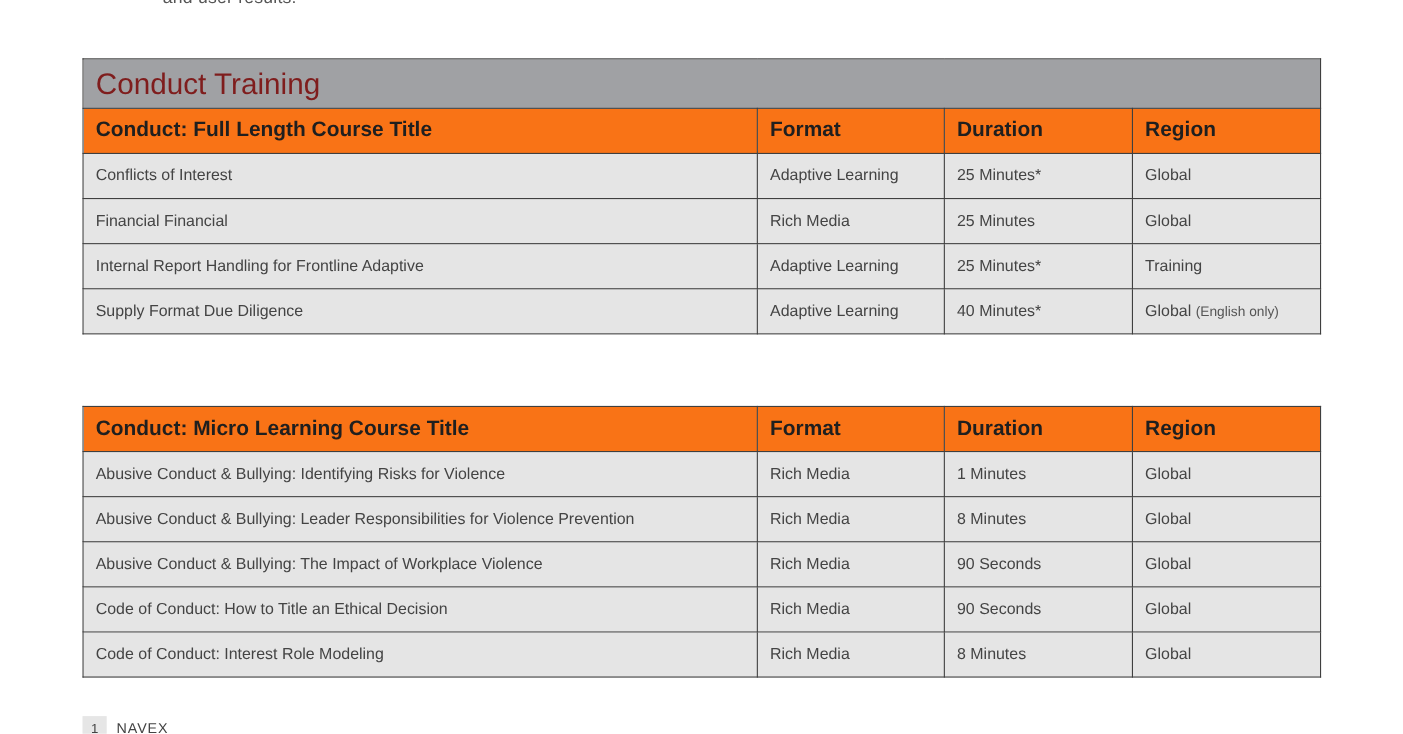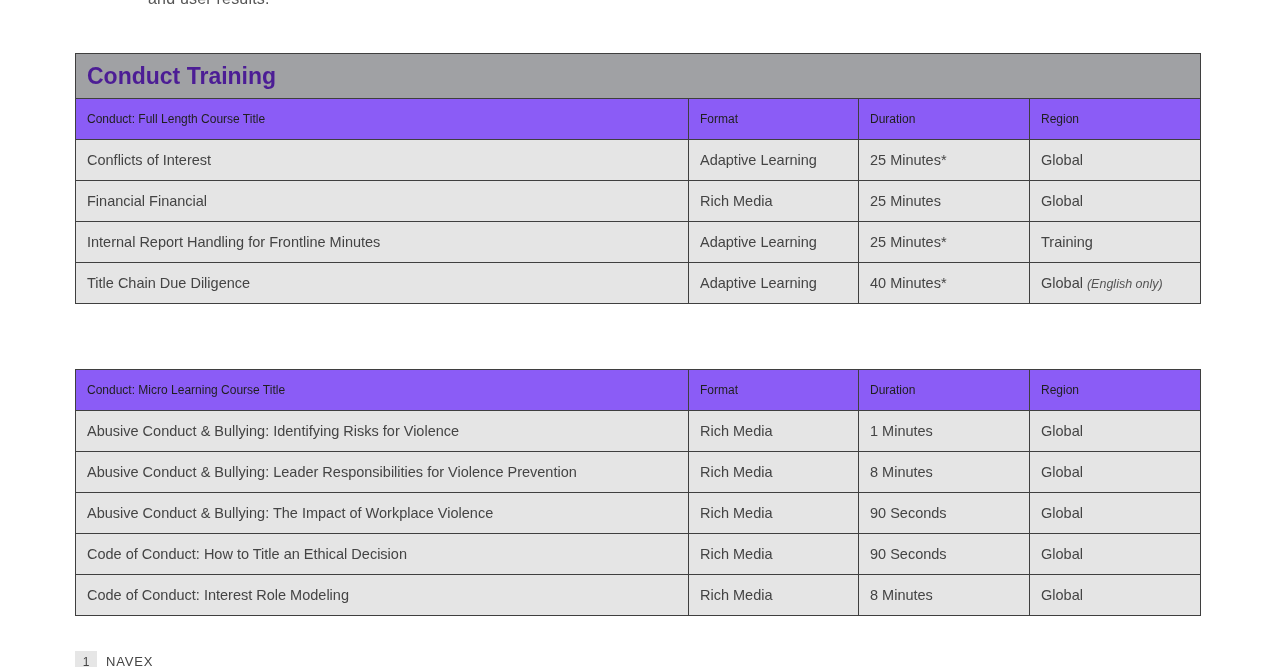--- a/index.html
+++ b/index.html
@@ -35,39 +35,38 @@
     border: 1px solid #3f3f3f;
     padding: 0 11px;
     text-align: left;
     white-space: nowrap;
     overflow: hidden;
   }
   .t1 { top: 53px; }
   .t2 { top: 369px; padding-left: 24px; }
   .section-header th {
     background: #a0a1a4;
-    color: #4c1d95;
-    font-weight: bold;
-    font-size: 23px;
+    color: #7f1d1d;
+    font-weight: normal;
+    font-size: 27px;
     height: 44px;
   }
   .col-header th {
-    background: #8b5cf6;
+    background: #f97316;
     color: #1f1f1f;
-    font-weight: normal;
-    font-size: 12px;
+    font-weight: bold;
+    font-size: 19px;
     height: 40px;
   }
   .data-row td {
     height: 40px;
     color: #444444;
     background: #e5e5e5;
   }
   .note {
-    font-style: italic;
     font-size: 12.5px;
     color: #555555;
     margin-top: 44px;
   }
   col.c1 { width: 613px; }
   col.c2 { width: 170px; }
   col.c3 { width: 171px; }
   col.c4 { width: 171px; }
   .footer {
     position: absolute;
@@ -120,27 +119,27 @@
     <td>25 Minutes*</td>
     <td><span>Global</span></td>
   </tr>
   <tr class="data-row">
     <td>Financial Financial</td>
     <td>Rich Media</td>
     <td>25 Minutes</td>
     <td><span>Global</span></td>
   </tr>
   <tr class="data-row">
-    <td>Internal Report Handling for Frontline Minutes</td>
+    <td>Internal Report Handling for Frontline Adaptive</td>
     <td>Adaptive Learning</td>
     <td>25 Minutes*</td>
     <td><span>Training</span></td>
   </tr>
   <tr class="data-row">
-    <td>Title Chain Due Diligence</td>
+    <td>Supply Format Due Diligence</td>
     <td>Adaptive Learning</td>
     <td>40 Minutes*</td>
     <td><span>Global</span> <span class="note">(English only)</span></td>
   </tr>
 </tbody>
   </table>
 
 <table class="course-table t2">
   <colgroup>
       <col class="c1">

